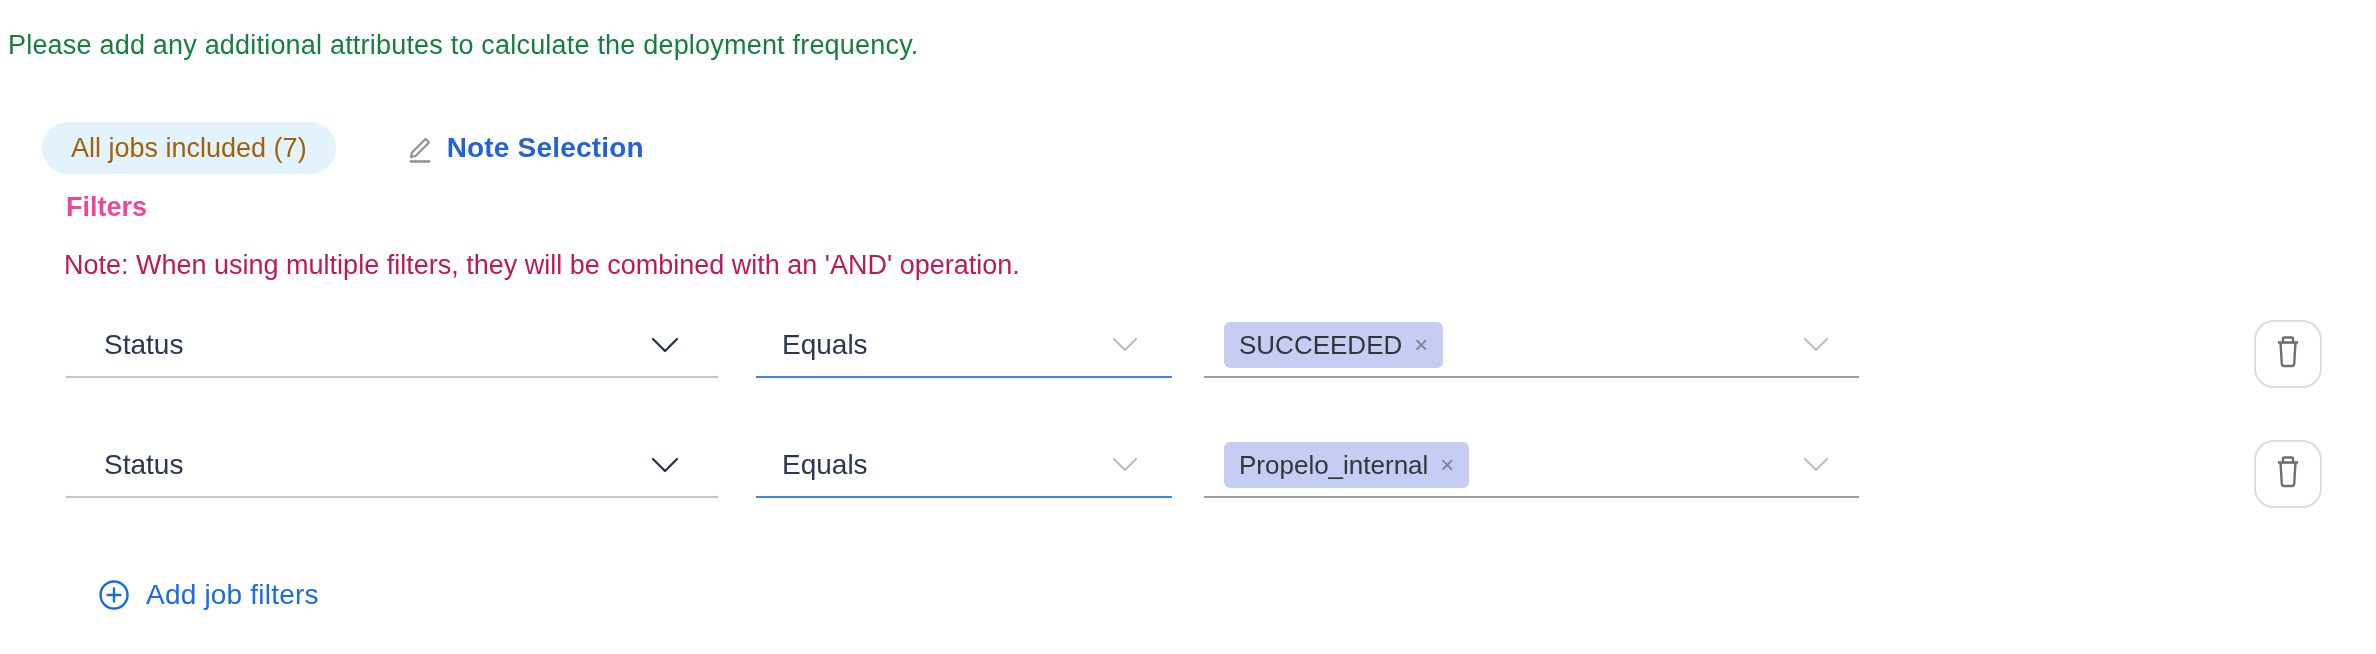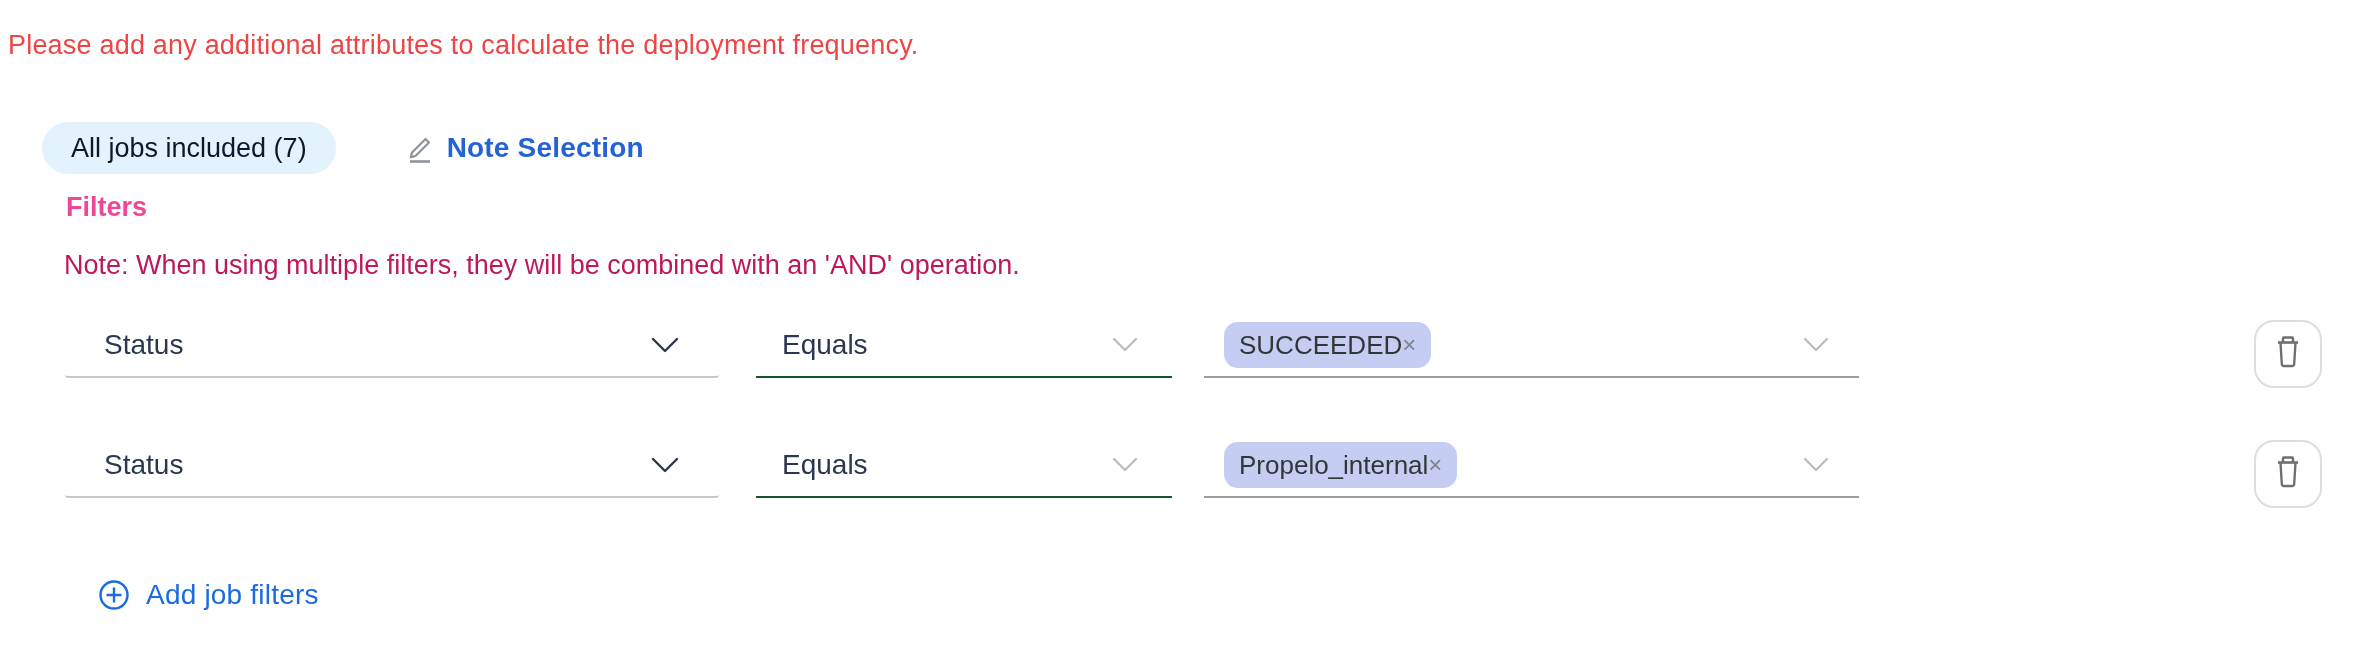--- a/index.html
+++ b/index.html
@@ -1,43 +1,43 @@
 <!DOCTYPE html>
 <html><head>
 <meta charset="utf-8">
 <style>
   * { margin:0; padding:0; box-sizing:border-box; }
   html,body { width:2376px; height:654px; background:#ffffff;
               font-family:"Liberation Sans", sans-serif; overflow:hidden; }
   .stage { position:relative; width:2376px; height:654px; background:#fff; }
 
-  .headline { position:absolute; left:8px; top:30px; font-size:27px; color:#ef4444; letter-spacing:.2px; }
+  .headline { position:absolute; left:8px; top:30px; font-size:27px; color:#15803d; letter-spacing:.2px; }
 
   .summary-row { position:absolute; left:42px; top:122px; height:52px; display:flex; align-items:center; }
   .jobs-pill { height:52px; display:flex; align-items:center; padding:0 29px;
-               background:#e2f3fd; border-radius:27px; color:#0f172a; font-size:27px; }
+               background:#e2f3fd; border-radius:27px; color:#a16207; font-size:27px; }
   .edit-link { margin-left:70px; display:flex; align-items:center; gap:11px; cursor:pointer; }
   .edit-link .txt { color:#2563d4; font-size:28px; font-weight:700; letter-spacing:.2px; }
 
   .filters-title { position:absolute; left:66px; top:192px; font-size:27px; font-weight:700; color:#ec4899; }
   .filters-note  { position:absolute; left:64px; top:250px; font-size:27px; color:#be185d; }
 
   .rows { position:absolute; left:65px; top:314px; width:2257px; }
   .filter-row { display:flex; align-items:flex-start; height:64px; margin-bottom:56px; }
 
   .field { height:64px; display:flex; align-items:center; position:relative; cursor:pointer; }
   .f-attr  { width:654px; padding:0 40px 0 39px; border-bottom:2px solid #c8c8c8;
              border-bottom-left-radius:3px; border-bottom-right-radius:3px; margin-right:37px; }
-  .f-op    { width:416px; padding:0 34px 0 26px; border-bottom:2px solid #14532d; margin-right:32px; }
+  .f-op    { width:416px; padding:0 34px 0 26px; border-bottom:2px solid #3b82f6; margin-right:32px; }
   .f-val   { width:655px; padding:0 30px 0 20px; border-bottom:2px solid #9d9d9d; }
   .field .lbl { font-size:28px; color:#2b3750; flex:1 1 auto; white-space:nowrap; overflow:hidden; }
   .chev { flex:0 0 auto; display:flex; align-items:center; }
 
-  .tag { height:46px; display:flex; align-items:center; padding:0 15px;
-         background:#c5cdf2; border-radius:14px; }
+  .tag { height:46px; display:flex; align-items:center; gap:12px; padding:0 15px;
+         background:#c5cdf2; border-radius:6px; }
   .tag .tag-lbl { font-size:26px; color:#333639; white-space:nowrap; }
   .tag .tag-x   { font-size:24px; color:#7d8390; cursor:pointer; line-height:1; }
   .f-val .spacer { flex:1 1 auto; }
 
   .trash-btn { margin-left:auto; margin-top:6px; width:68px; height:68px; border:2px solid #dcdcdc;
                border-radius:20px; background:#fff; display:flex; align-items:center; justify-content:center;
                cursor:pointer; }
 
   .add-filters { position:absolute; left:98px; top:579px; display:flex; align-items:center; gap:16px; cursor:pointer; }
   .add-filters .txt { color:#1a6ce0; font-size:28px; letter-spacing:.2px; }

